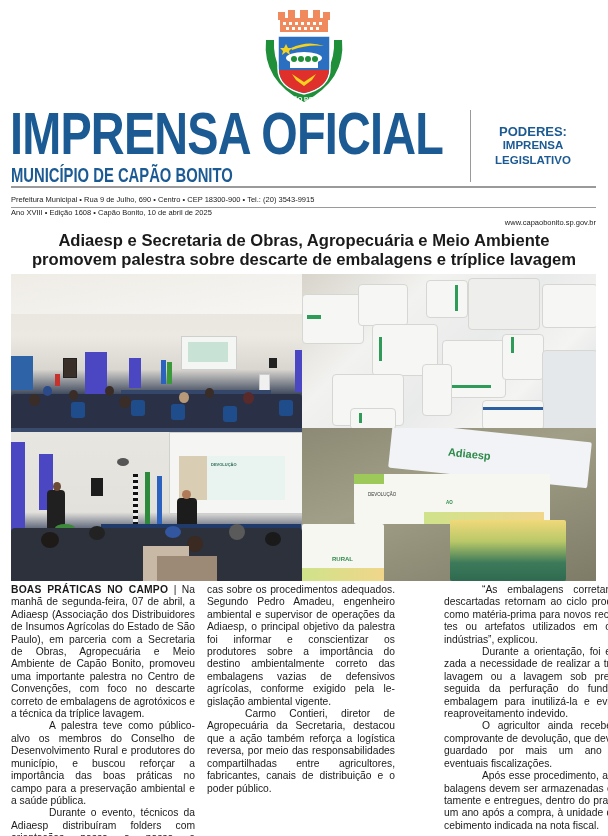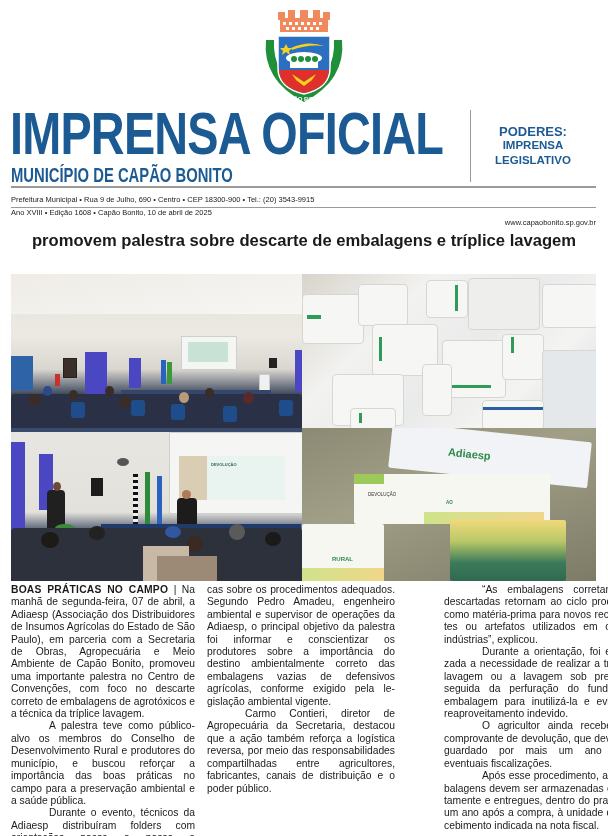--- a/index.html
+++ b/index.html
@@ -120,20 +120,21 @@
   <div class="val">LEGISLATIVO</div>
 </div>
 
 <div class="rule r1"></div>
 <div class="infoline i1">Prefeitura Municipal • Rua 9 de Julho, 690 • Centro • CEP 18300-900 • Tel.: (20) 3543-9915</div>
 <div class="rule r2"></div>
 <div class="infoline i2">Ano XVIII • Edição 1608 • Capão Bonito, 10 de abril de 2025</div>
 <div class="site">www.capaobonito.sp.gov.br</div>
 
 <div class="headline">
+  <div>Adiaesp e Secretaria de Obras, Agropecuária e Meio Ambiente</div>
   <div>promovem palestra sobre descarte de embalagens e tríplice lavagem</div>
 </div>
 
 <div class="photos">
 
   <div class="photo p1" title="Palestra no Centro de Convenções com público sentado">
     <div style="position:absolute;left:0;top:0;width:291px;height:40px;background:linear-gradient(170deg,#efece6,#f7f6f3);"></div>
     <div class="curtain" style="left:0;top:82px;width:22px;height:34px;background:#2f63a8;"></div>
     <div class="curtain" style="left:74px;top:78px;width:22px;height:42px;"></div>
     <div class="curtain" style="left:118px;top:84px;width:12px;height:30px;"></div>

